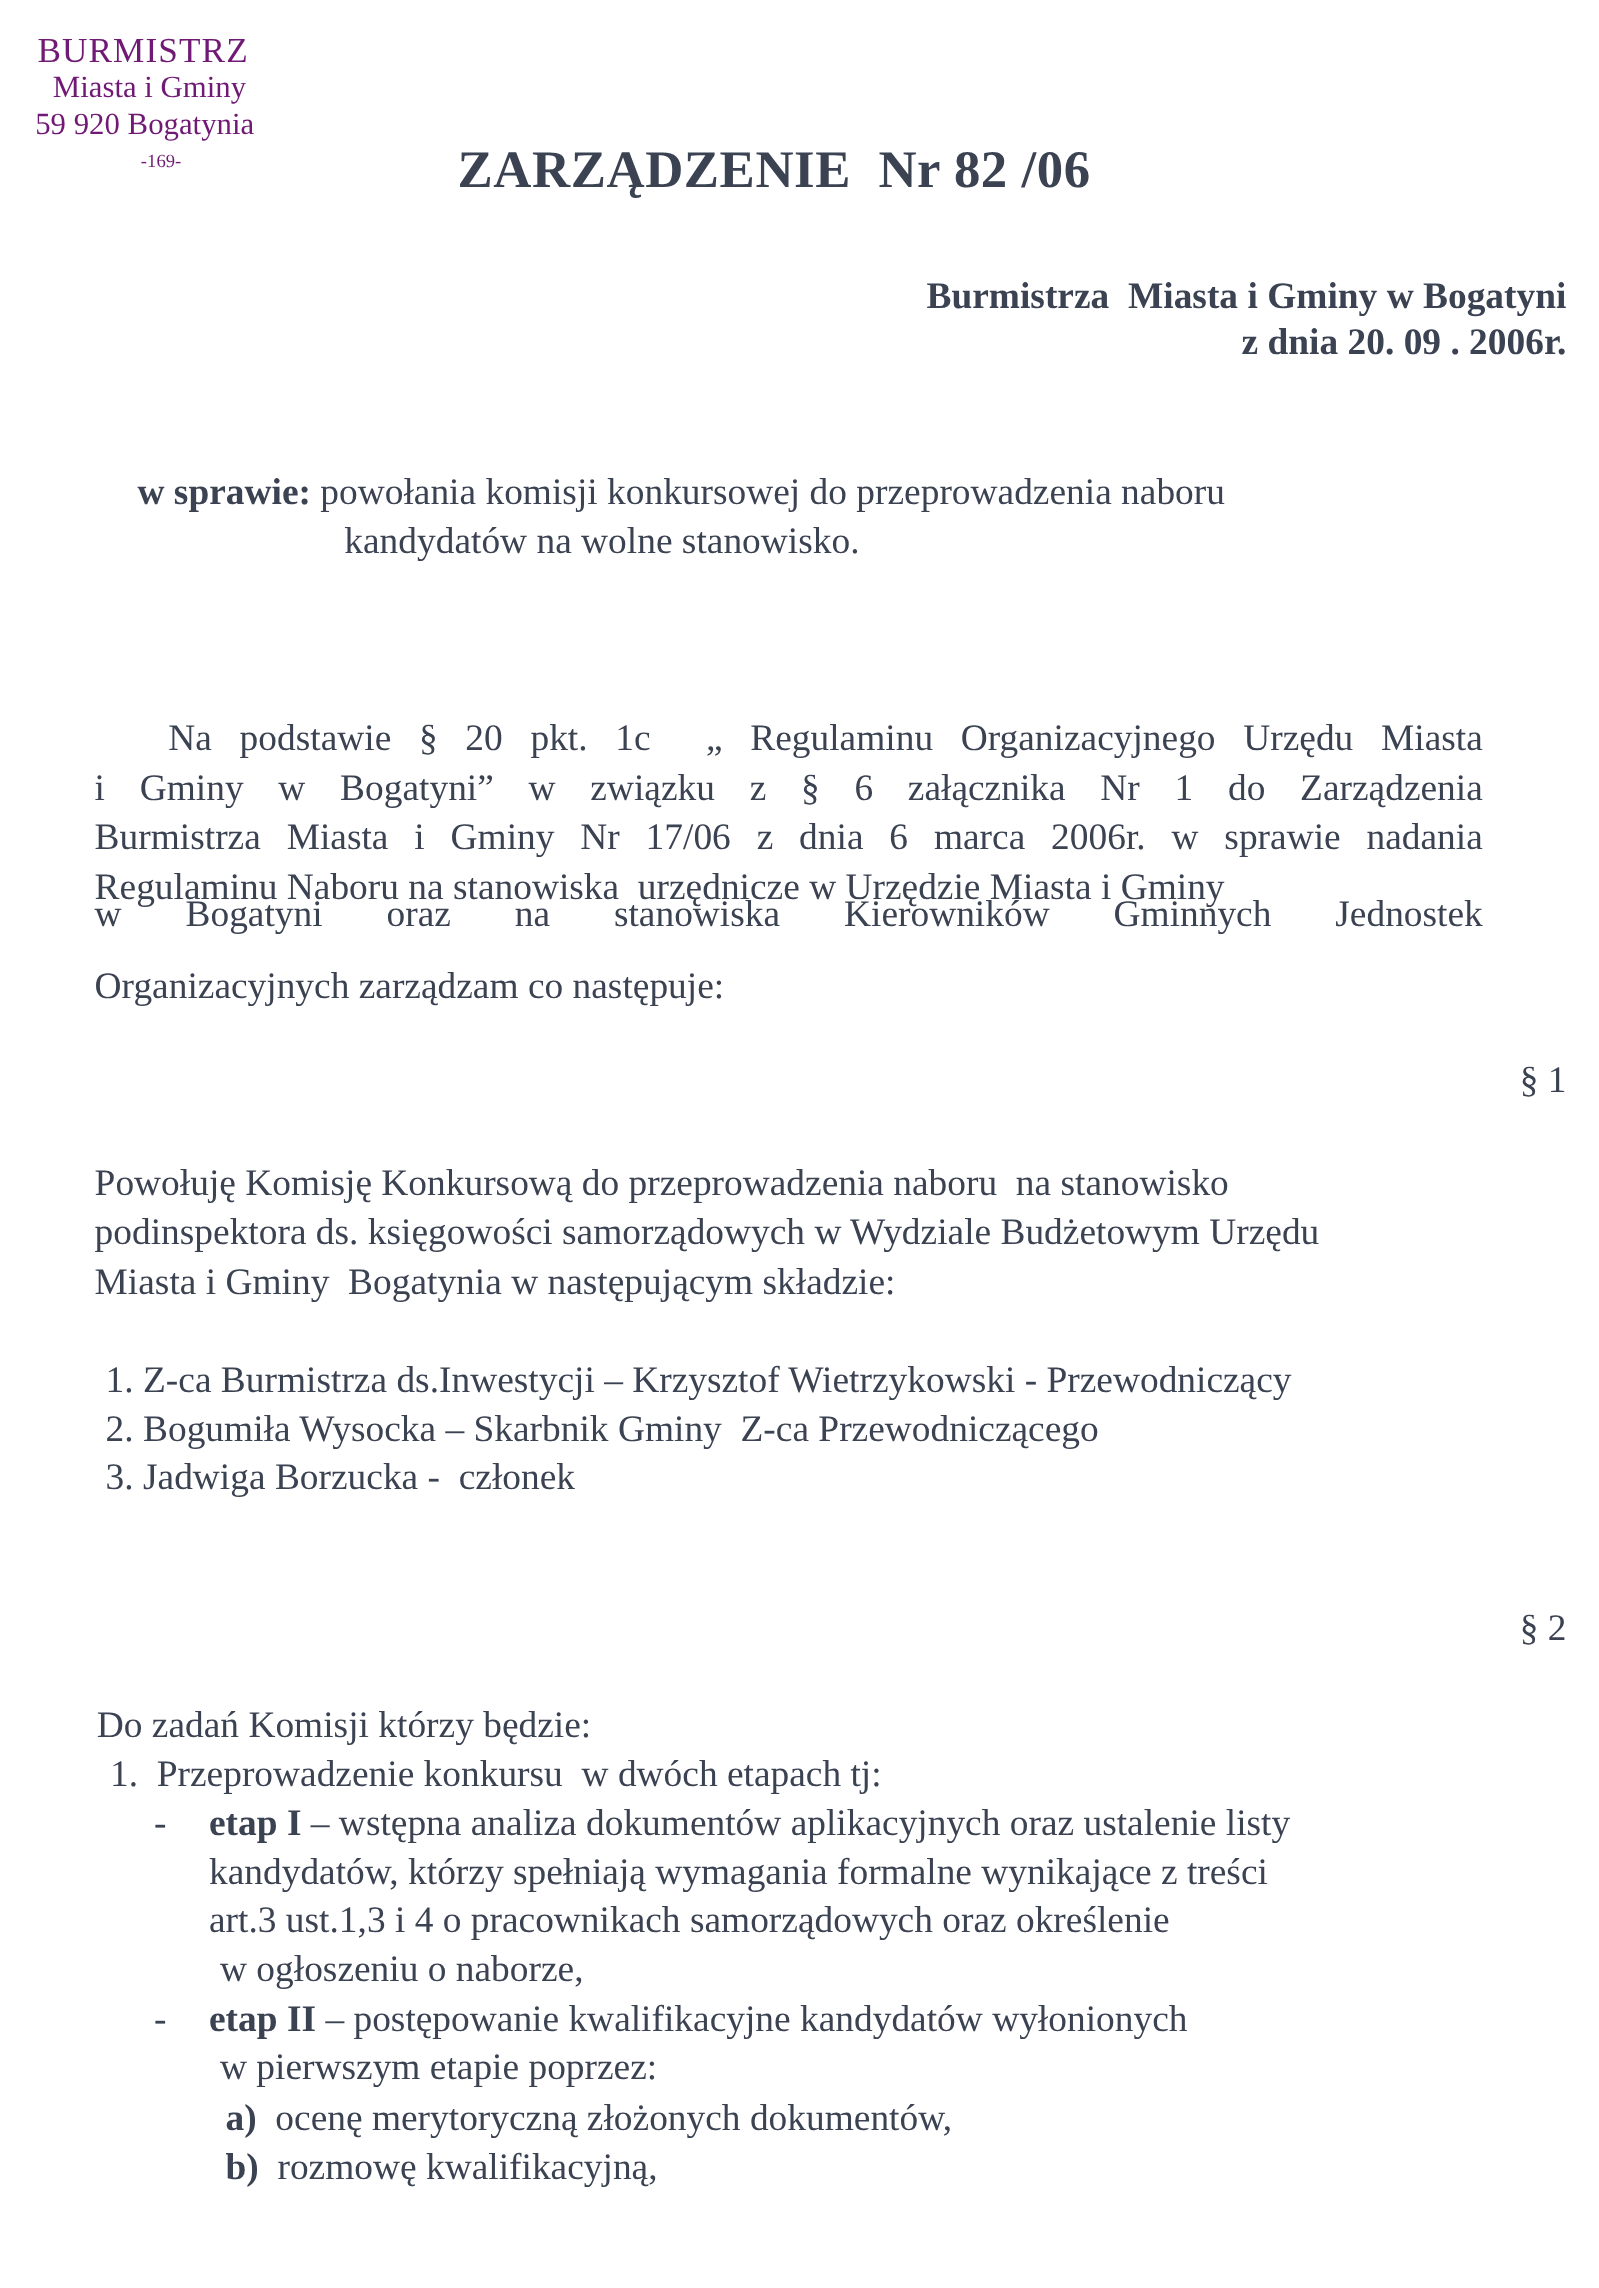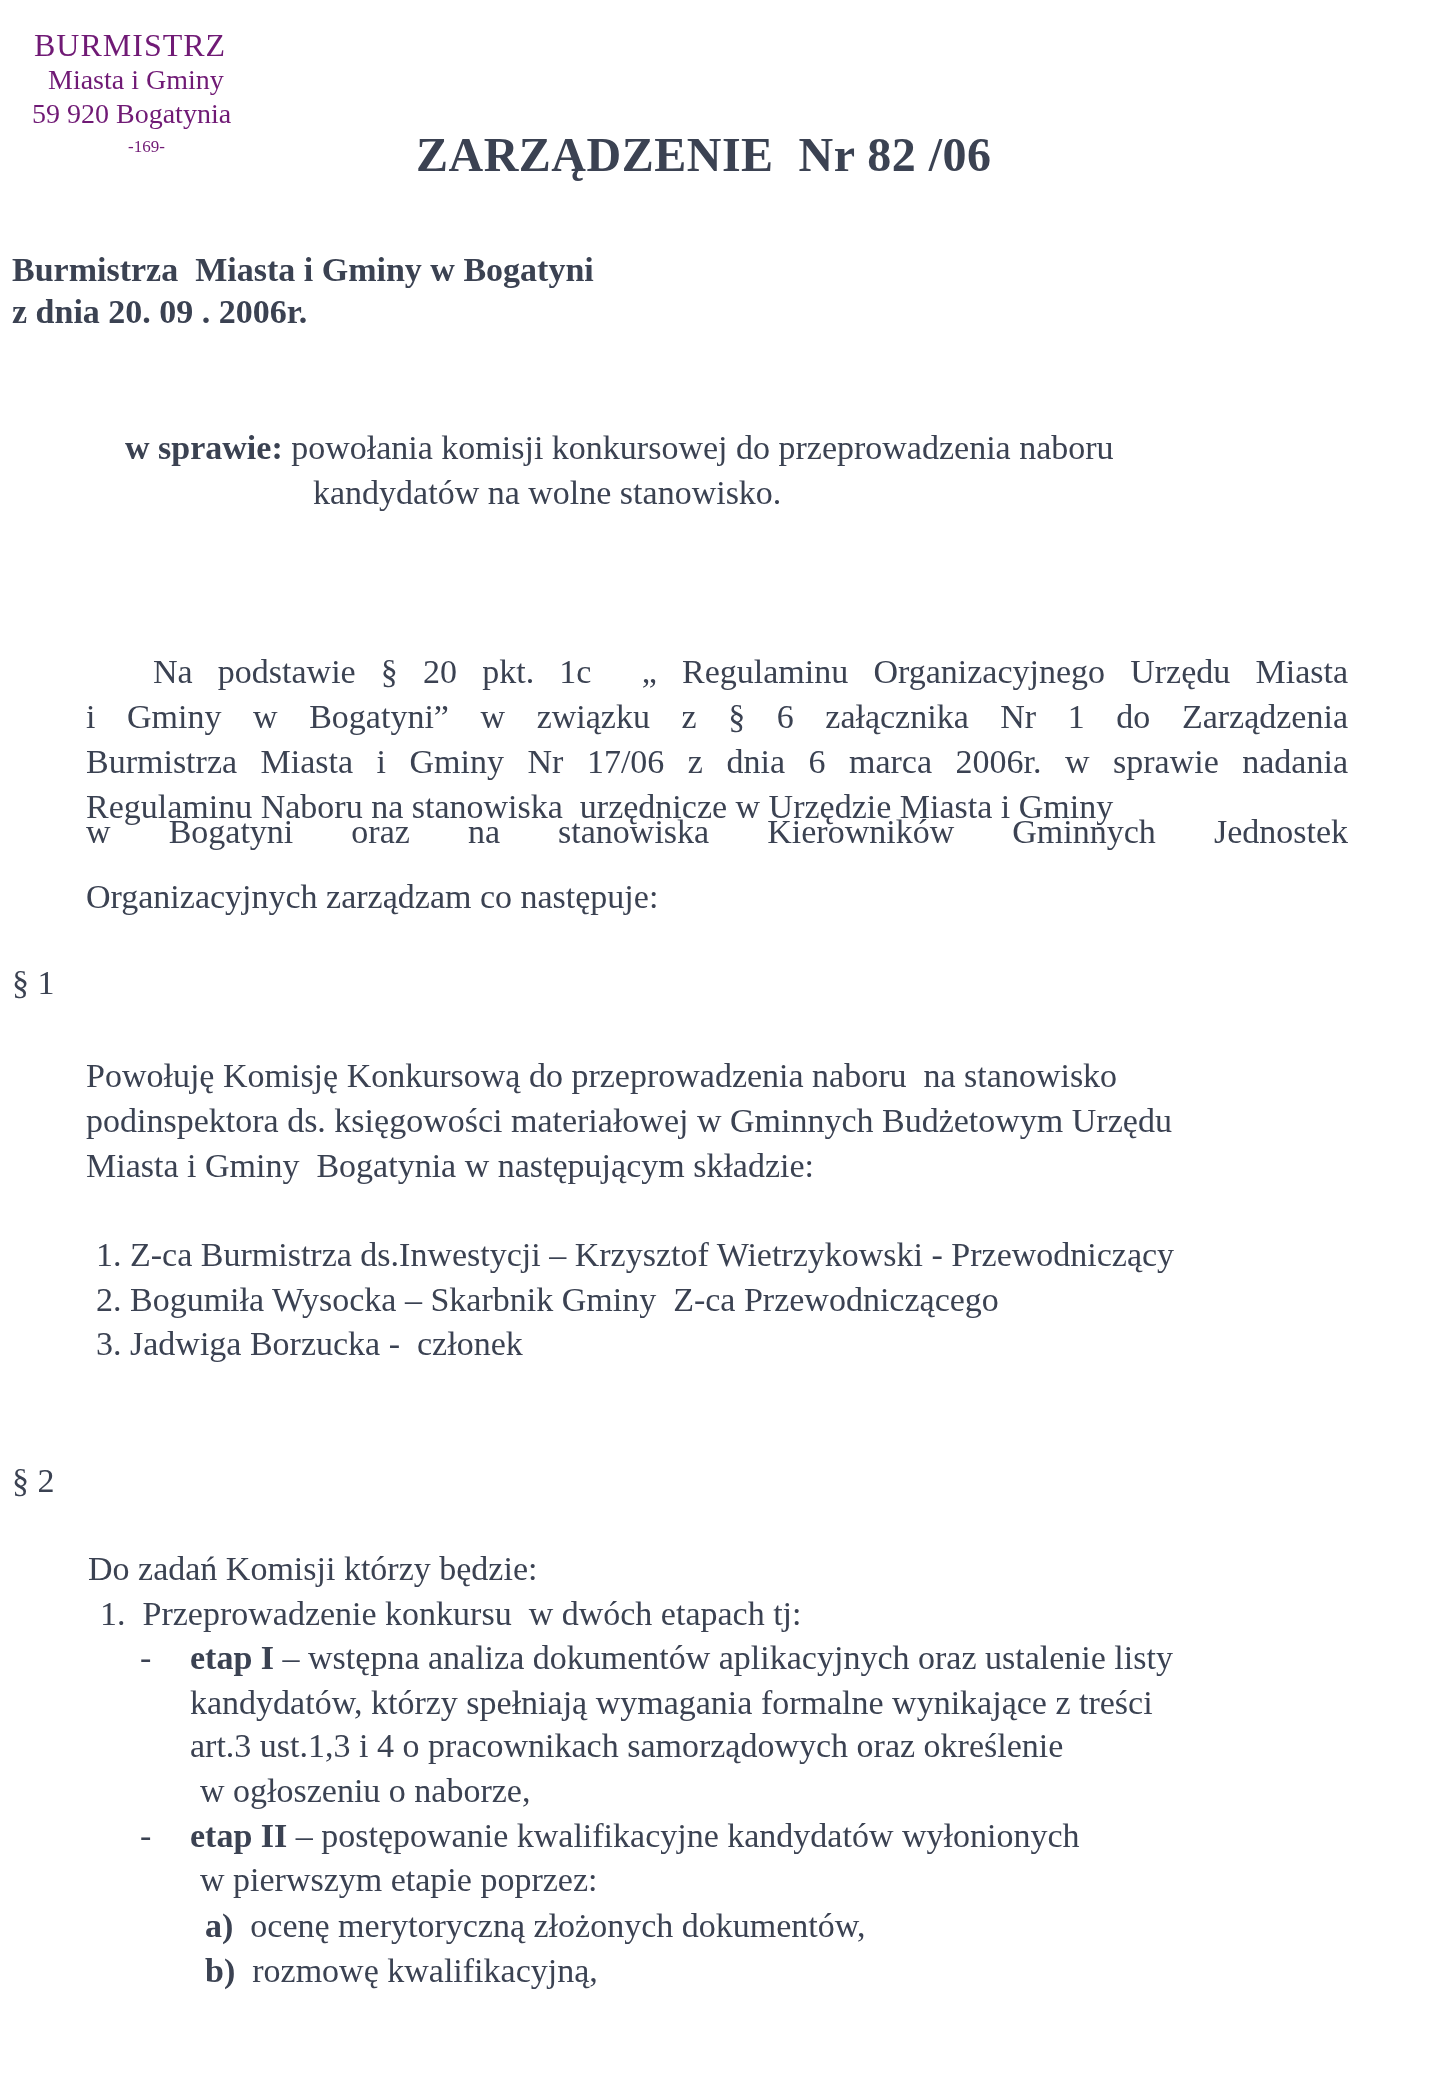--- a/index.html
+++ b/index.html
@@ -6,21 +6,21 @@
     body { width: 1454px; height: 2080px; position: relative; overflow: hidden;
            font-family: "Liberation Serif", "DejaVu Serif", serif; color: #3b4252; }
     .stamp { position: absolute; color: #701a75; font-family: "Liberation Serif", serif; white-space: nowrap; }
     .stamp-1 { left: 34px; top: 27px; font-size: 32px; letter-spacing: 1px; }
     .stamp-2 { left: 48px; top: 64px; font-size: 28px; }
     .stamp-3 { left: 32px; top: 98px; font-size: 28px; }
     .stamp-4 { left: 128px; top: 137px; font-size: 17px; }
 
     .line { position: absolute; white-space: nowrap; font-size: 34px; line-height: 40px; }
     .bold { font-weight: bold; }
-    .center { left: 12px; width: 1424px; text-align: left; }
+    .center { left: 0; width: 1424px; text-align: right; }
     .title { font-size: 48px; font-weight: bold; top: 135px; left: 416px; letter-spacing: 0.5px; }
     .sub { font-size: 34px; font-weight: bold; }
     .just { left: 86px; width: 1262px; text-align: justify; text-align-last: justify; }
     .sect { font-size: 34px; }
   </style>
 </head>
 <body>
 
 <div>
   <div class="stamp stamp-1">BURMISTRZ</div>
@@ -43,21 +43,21 @@
   <div class="line just" style="top:697px; white-space:normal;">i Gminy w Bogatyni” w związku z § 6 załącznika Nr 1 do  Zarządzenia</div>
   <div class="line just" style="top:742px; white-space:normal;">Burmistrza Miasta i Gminy Nr 17/06 z dnia 6 marca 2006r. w sprawie nadania</div>
   <div class="line" style="left:86px; top:787px; white-space:pre;">Regulaminu Naboru na stanowiska  urzędnicze w Urzędzie Miasta i Gminy</div>
   <div class="line just" style="top:812px; white-space:normal;">w Bogatyni oraz na stanowiska Kierowników Gminnych Jednostek</div>
   <div class="line" style="left:86px; top:877px;">Organizacyjnych zarządzam co następuje:</div>
 </div>
 
 <div class="line center sect" style="top:963px;">§ 1</div>
 <div>
   <div class="line" style="left:86px; top:1056px; white-space:pre;">Powołuję Komisję Konkursową do przeprowadzenia naboru  na stanowisko</div>
-  <div class="line" style="left:86px; top:1101px;">podinspektora ds. księgowości materiałowej w Gminnych Budżetowym Urzędu</div>
+  <div class="line" style="left:86px; top:1101px;">podinspektora ds. księgowości samorządowych w Wydziale Budżetowym Urzędu</div>
   <div class="line" style="left:86px; top:1146px; white-space:pre;">Miasta i Gminy  Bogatynia w następującym składzie:</div>
 </div>
 <div>
   <div class="line" style="left:96px; top:1235px;">1. Z-ca Burmistrza ds.Inwestycji – Krzysztof Wietrzykowski - Przewodniczący</div>
   <div class="line" style="left:96px; top:1280px; white-space:pre;">2. Bogumiła Wysocka – Skarbnik Gminy  Z-ca Przewodniczącego</div>
   <div class="line" style="left:96px; top:1324px; white-space:pre;">3. Jadwiga Borzucka -  członek</div>
 </div>
 
 <div class="line center sect" style="top:1461px;">§ 2</div>
 <div>

